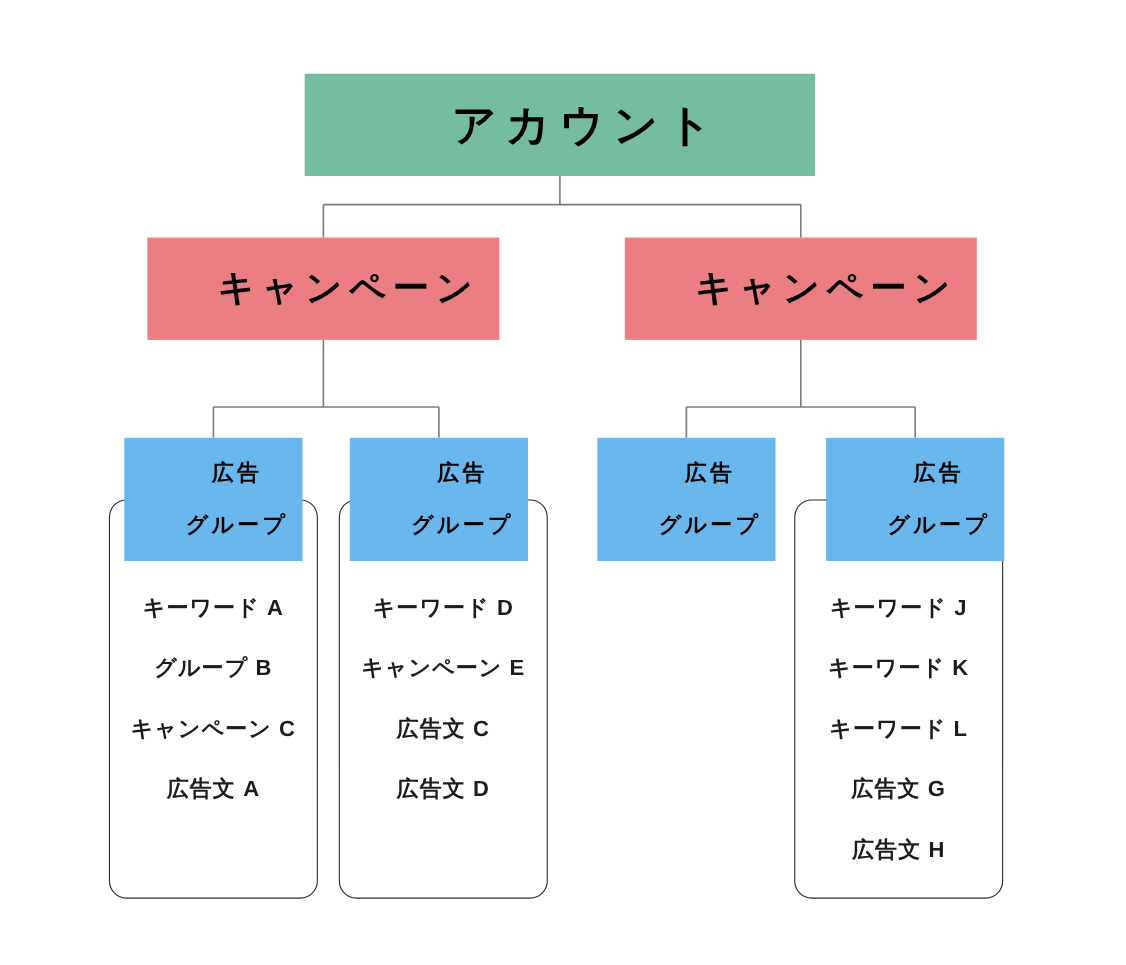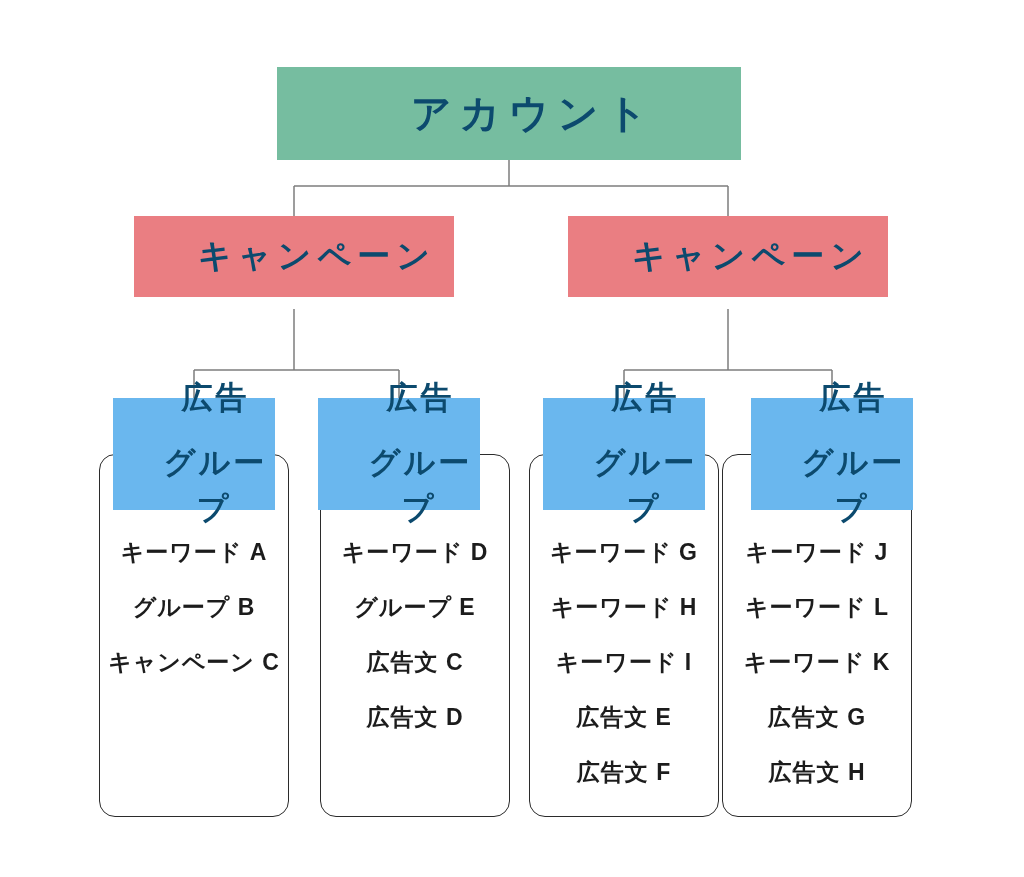--- a/index.html
+++ b/index.html
@@ -3,52 +3,52 @@
 <meta charset="utf-8">
 <style>
   html,body{margin:0;padding:0;background:#ffffff;}
   .canvas{
     position:relative;width:1024px;height:877px;background:#ffffff;
     font-family:"Liberation Sans","DejaVu Sans",sans-serif;overflow:hidden;
   }
   .connector-svg{position:absolute;left:0;top:0;z-index:0;}
   .node{
     position:absolute;display:flex;align-items:center;justify-content:center;
-    color:#0c4a6e;font-weight:700;text-align:center;z-index:2;box-sizing:border-box;padding-left:40px;
+    color:#000000;font-weight:700;text-align:center;z-index:2;box-sizing:border-box;padding-left:40px;
   }
   .account{
     left:277px;top:67px;width:464px;height:93px;background:#76bda0;
     font-size:40px;letter-spacing:8px;text-indent:8px;
   }
   .campaign{
-    top:216px;width:320px;height:81px;background:#ea7e82;
+    top:216px;width:320px;height:93px;background:#ea7e82;
     font-size:33px;letter-spacing:6px;text-indent:6px;
   }
   .campaign-1{left:134px;}
   .campaign-2{left:568px;}
   .adgroup{
     top:398px;width:162px;height:112px;background:#6ab7ee;
-    font-size:31px;letter-spacing:3px;text-indent:3px;line-height:1.5;flex-direction:column;gap:18px;
+    font-size:20px;letter-spacing:3px;text-indent:3px;line-height:1.5;flex-direction:column;gap:18px;
   }
   .adgroup-1{left:113px;}
   .adgroup-2{left:318px;}
   .adgroup-3{left:543px;}
   .adgroup-4{left:751px;}
   .card{
     position:absolute;top:454px;width:190px;height:363px;box-sizing:border-box;
     background:#ffffff;border:1.5px solid #2b2b2b;border-radius:16px;z-index:1;
   }
   .card-1{left:99px;}
-  .card-2{left:320px;}
+  .card-2{left:308px;}
   .card-3{left:529px;}
   .card-4{left:722px;}
   .card-items{position:absolute;left:0;right:0;top:70px;}
   .card-item{
     height:55px;display:flex;align-items:center;justify-content:center;
-    font-size:23px;font-weight:700;color:#1c1c1c;letter-spacing:1px;white-space:nowrap;
+    font-size:20px;font-weight:700;color:#1c1c1c;letter-spacing:1px;white-space:nowrap;
   }
 </style>
 </head>
 <body>
 
 <div class="canvas">
 
   <svg class="connector-svg" width="1024" height="877">
     <g stroke="#7d7d7d" stroke-width="1.5" fill="none">
 
@@ -78,44 +78,36 @@
   </div>
   <div class="node campaign campaign-2">
     <span>キャンペーン</span>
   </div>
 
   <div class="card card-1">
     <div class="card-items">
       <div class="card-item">キーワード A</div>
       <div class="card-item">グループ B</div>
       <div class="card-item">キャンペーン C</div>
+      <div class="card-item">広告文 A</div>
     </div>
   </div>
   <div class="card card-2">
     <div class="card-items">
       <div class="card-item">キーワード D</div>
-      <div class="card-item">グループ E</div>
+      <div class="card-item">キャンペーン E</div>
       <div class="card-item">広告文 C</div>
       <div class="card-item">広告文 D</div>
-    </div>
-  </div>
-  <div class="card card-3">
-    <div class="card-items">
-      <div class="card-item">キーワード G</div>
-      <div class="card-item">キーワード H</div>
-      <div class="card-item">キーワード I</div>
-      <div class="card-item">広告文 E</div>
-      <div class="card-item">広告文 F</div>
     </div>
   </div>
   <div class="card card-4">
     <div class="card-items">
       <div class="card-item">キーワード J</div>
+      <div class="card-item">キーワード K</div>
       <div class="card-item">キーワード L</div>
-      <div class="card-item">キーワード K</div>
       <div class="card-item">広告文 G</div>
       <div class="card-item">広告文 H</div>
     </div>
   </div>
 
   <div class="node adgroup adgroup-1">
     <span>広告</span>
     <span>グループ</span>
   </div>
   <div class="node adgroup adgroup-2">

